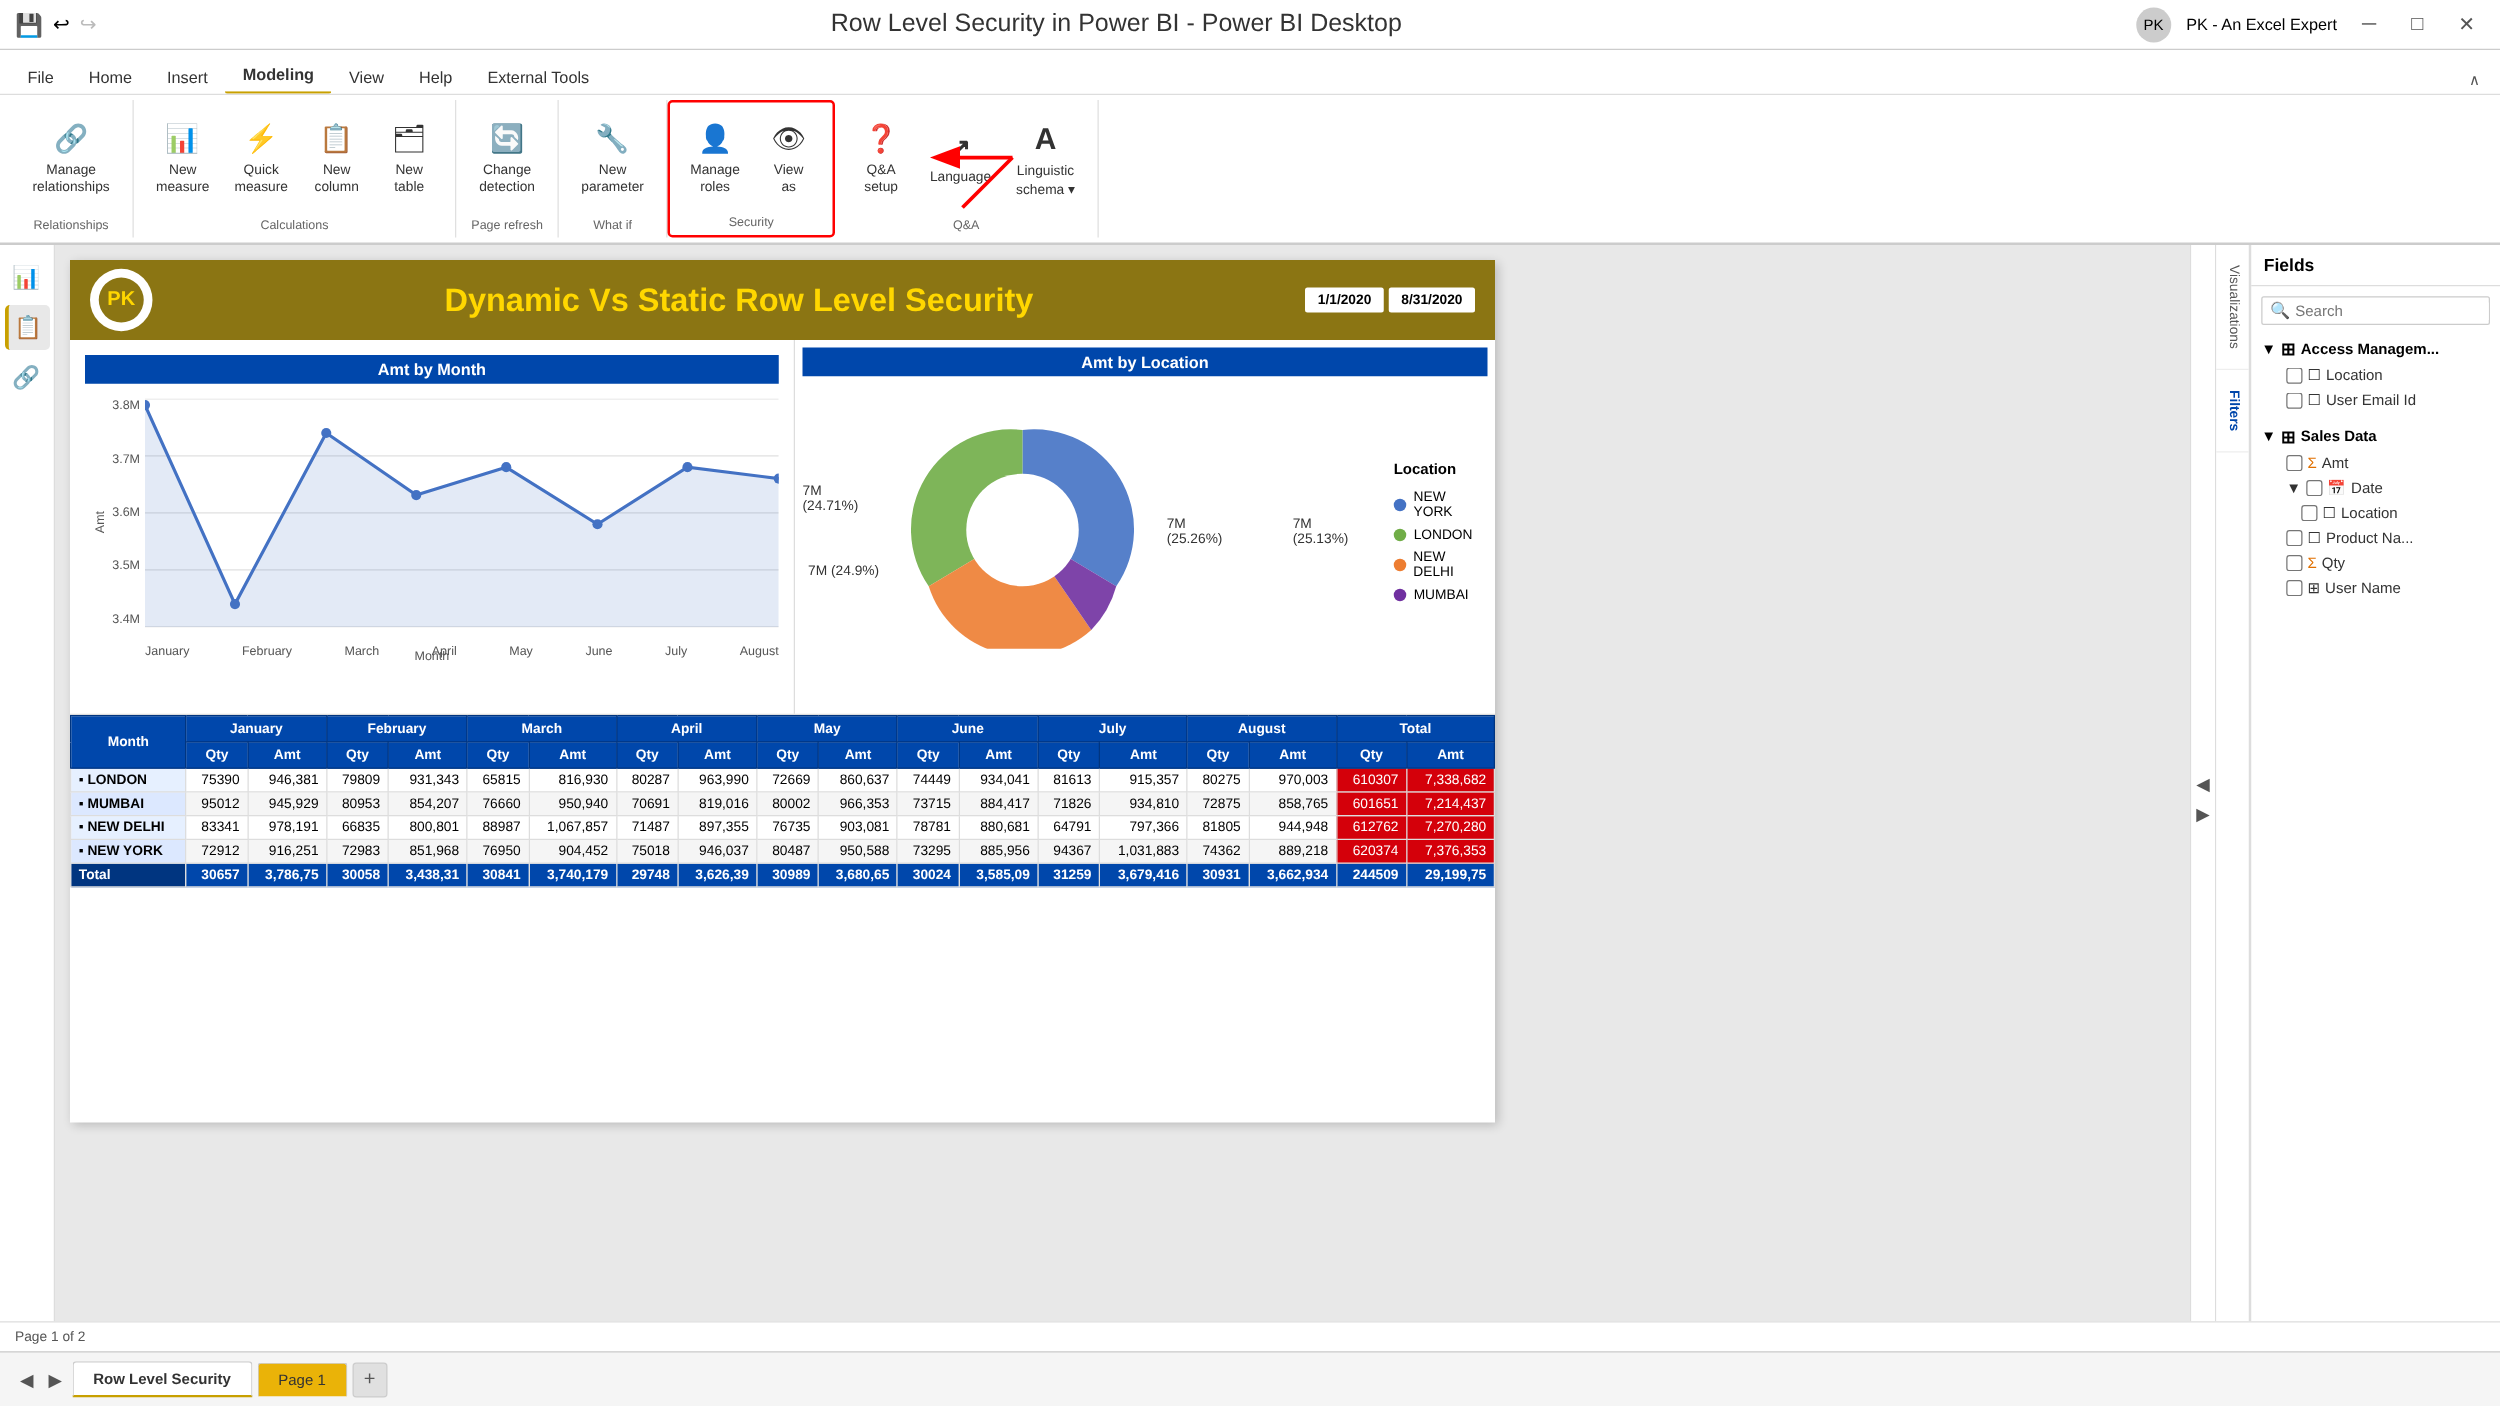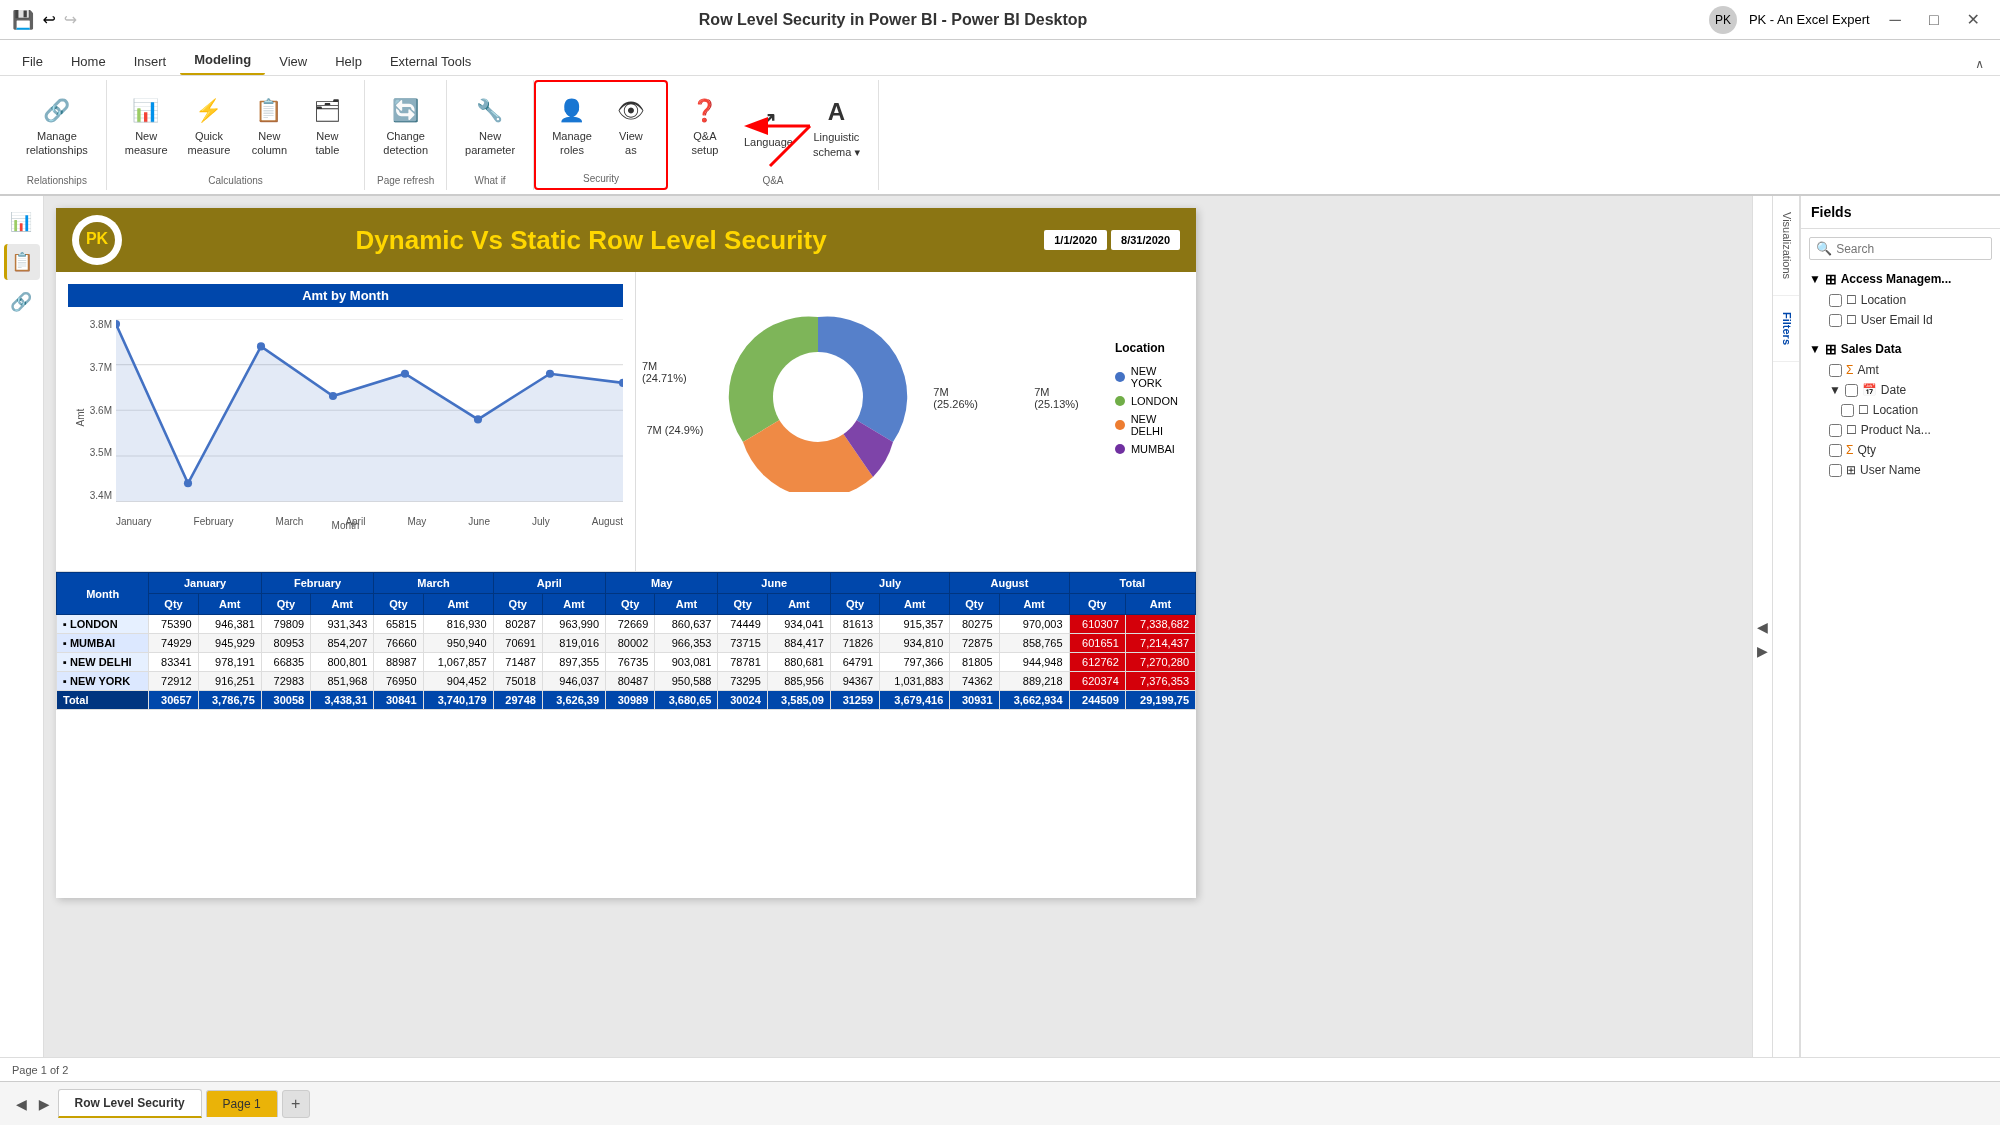--- a/index.html
+++ b/index.html
@@ -9,21 +9,21 @@
     #titlebar {
       height: 40px;
       background: #fff;
       display: flex;
       align-items: center;
       justify-content: space-between;
       border-bottom: 1px solid #ccc;
       padding: 0 12px;
     }
     #titlebar .left-icons { display: flex; gap: 8px; align-items: center; }
-    #titlebar .title { flex: 1; text-align: center; font-size: 16px; color: #333; font-weight: bold; }
+    #titlebar .title { flex: 1; text-align: center; font-size: 20px; color: #333; }
     #titlebar .right-area { display: flex; align-items: center; gap: 12px; font-size: 13px; }
     .win-btn { font-size: 16px; cursor: pointer; padding: 2px 8px; color: #555; }
 
     
     #menubar {
       height: 36px;
       background: #fff;
       display: flex;
       align-items: flex-end;
       padding: 0 8px;
@@ -627,20 +627,21 @@
               <span>June</span>
               <span>July</span>
               <span>August</span>
             </div>
             <div class="x-axis-label">Month</div>
             <div class="y-axis-label" style="position:absolute;left:4px;top:50%;transform:rotate(-90deg) translateX(50%);font-size:10px;color:#555;">Amt</div>
           </div>
         </div>
 
         <div class="chart-right">
+          <div class="chart-title">Amt by Location</div>
           <div class="donut-container">
 
             <div style="display:flex;flex-direction:column;gap:40px;align-items:flex-end;">
               <div style="font-size:11px;color:#333;">7M (24.71%)</div>
               <div style="font-size:11px;color:#333;">7M (24.9%)</div>
             </div>
 
             <div style="position:relative;">
               <svg width="190" height="190" viewBox="0 0 190 190">
 
@@ -737,21 +738,21 @@
                 <td>934,041</td>
               <td>81613</td>
                 <td>915,357</td>
               <td>80275</td>
                 <td>970,003</td>
               <td class="total-highlight">610307</td>
                 <td class="total-highlight">7,338,682</td>
             </tr>
             <tr>
               <td class="location-col">▪ MUMBAI</td>
-              <td>74929</td>
+              <td>95012</td>
                 <td>945,929</td>
               <td>80953</td>
                 <td>854,207</td>
               <td>76660</td>
                 <td>950,940</td>
               <td>70691</td>
                 <td>819,016</td>
               <td>80002</td>
                 <td>966,353</td>
               <td>73715</td>

